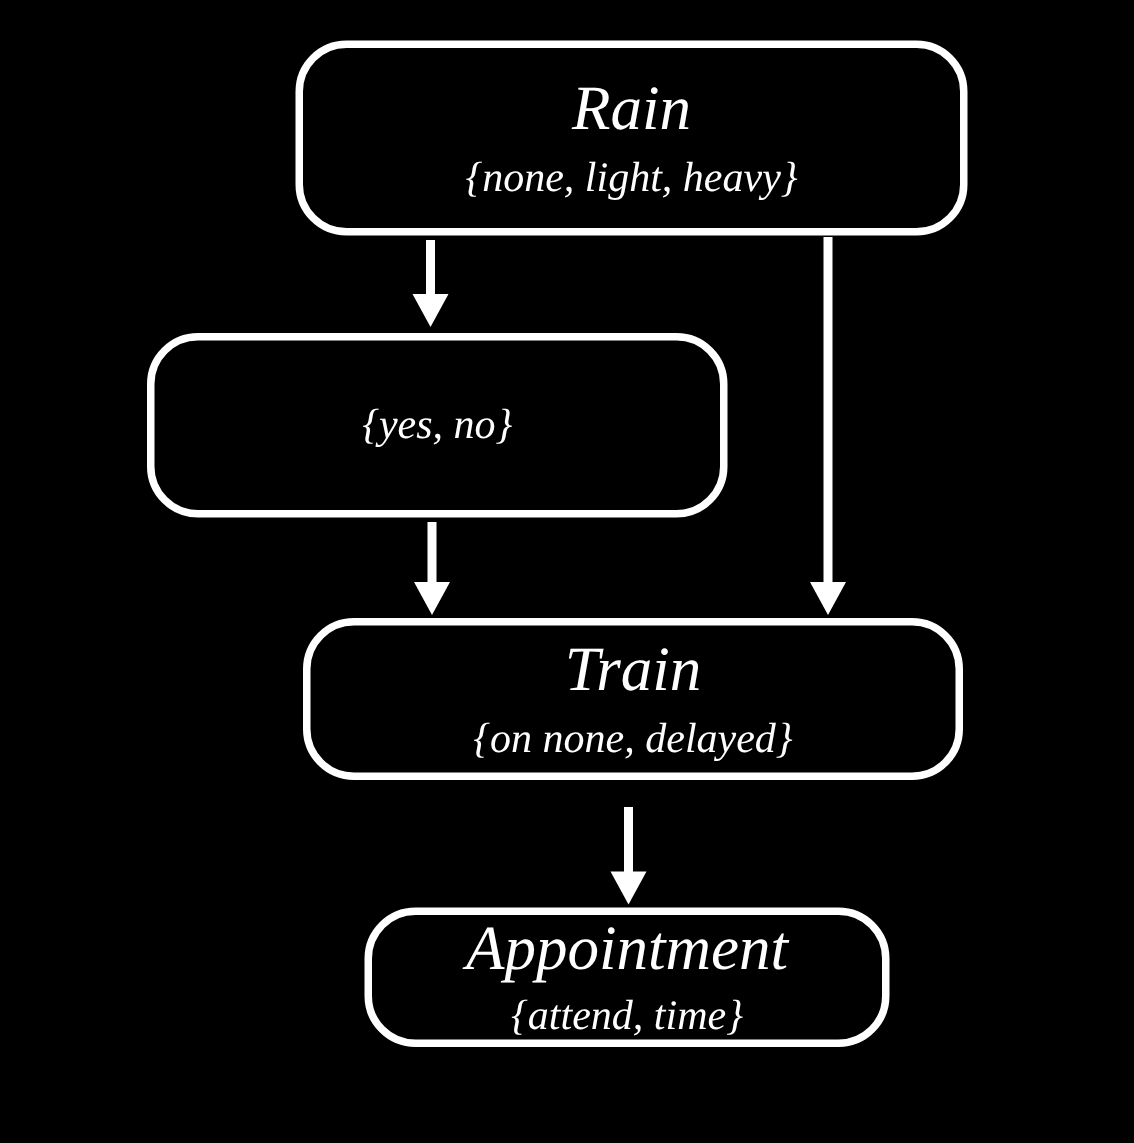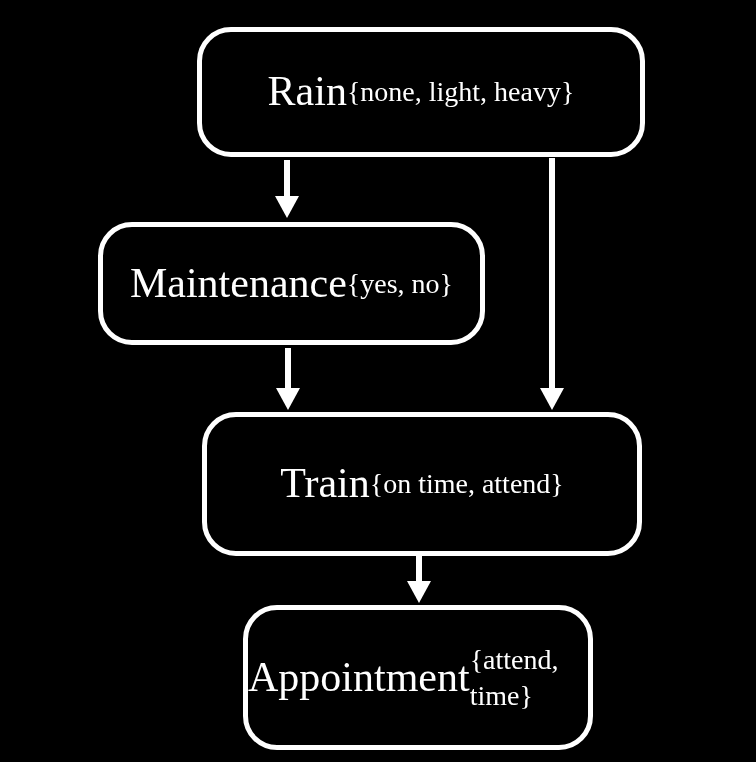--- a/index.html
+++ b/index.html
@@ -23,36 +23,37 @@
     height: 762px;
   }
   .node {
     position: absolute;
     box-sizing: border-box;
     border: 5px solid #ffffff;
     border-radius: 34px;
     background: #000000;
     color: #ffffff;
     display: flex;
-    flex-direction: row;
+    flex-direction: column;
     align-items: center;
     justify-content: center;
     text-align: left;
+    font-style: italic;
     line-height: 1.28;
   }
   .node .node-name {
     font-size: 42px;
   }
   .node .node-values {
     font-size: 28px;
   }
   .node-rain        { left: 197px; top:  27px; width: 448px; height: 130px; }
   .node-maintenance { left:  98px; top: 222px; width: 387px; height: 123px; }
-  .node-train       { left: 202px; top: 412px; width: 440px; height: 144px; }
-  .node-appointment { left: 243px; top: 605px; width: 350px; height: 145px; }
+  .node-train       { left: 202px; top: 412px; width: 440px; height: 108px; }
+  .node-appointment { left: 243px; top: 605px; width: 350px; height: 93px; }
 </style>
 </head>
 <body>
 
 <div class="canvas">
 
   <svg class="edges-layer" viewBox="0 0 756 762" xmlns="http://www.w3.org/2000/svg">
 
     <g>
       <line x1="287" y1="160" x2="287" y2="198" stroke="#ffffff" stroke-width="6"></line>
@@ -74,27 +75,26 @@
       <polygon points="419,603 407,581 431,581" fill="#ffffff"></polygon>
     </g>
   </svg>
 
   <div class="node node-rain">
     <span class="node-name">Rain</span>
     <span class="node-values">{none, light, heavy}</span>
   </div>
 
   <div class="node node-maintenance">
-    <span class="node-name">Maintenance</span>
     <span class="node-values">{yes, no}</span>
   </div>
 
   <div class="node node-train">
     <span class="node-name">Train</span>
-    <span class="node-values">{on time, attend}</span>
+    <span class="node-values">{on none, delayed}</span>
   </div>
 
   <div class="node node-appointment">
     <span class="node-name">Appointment</span>
     <span class="node-values">{attend, time}</span>
   </div>
 
 </div>
 
 </body></html>

